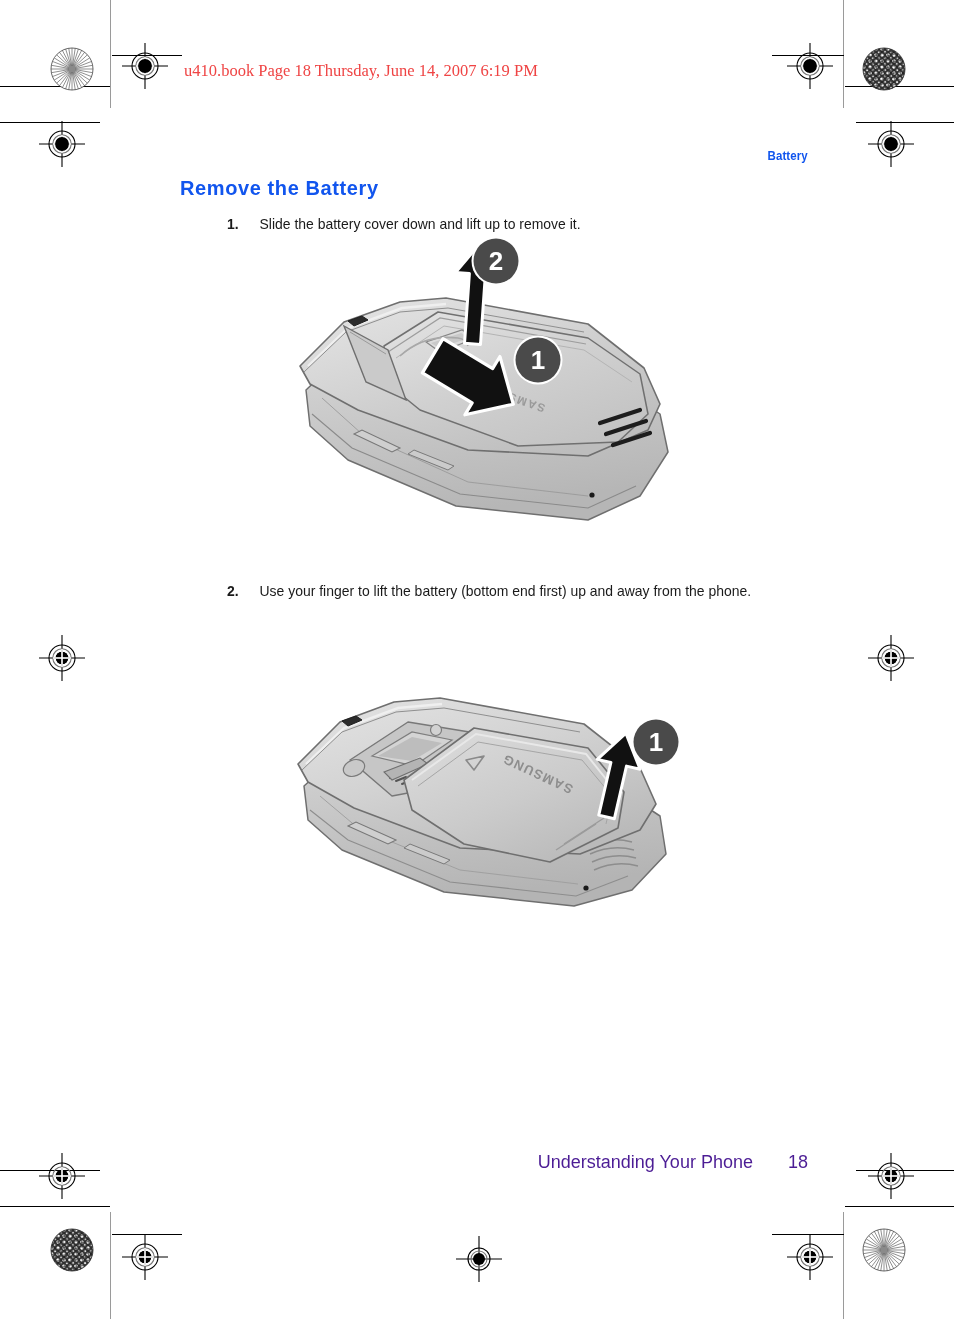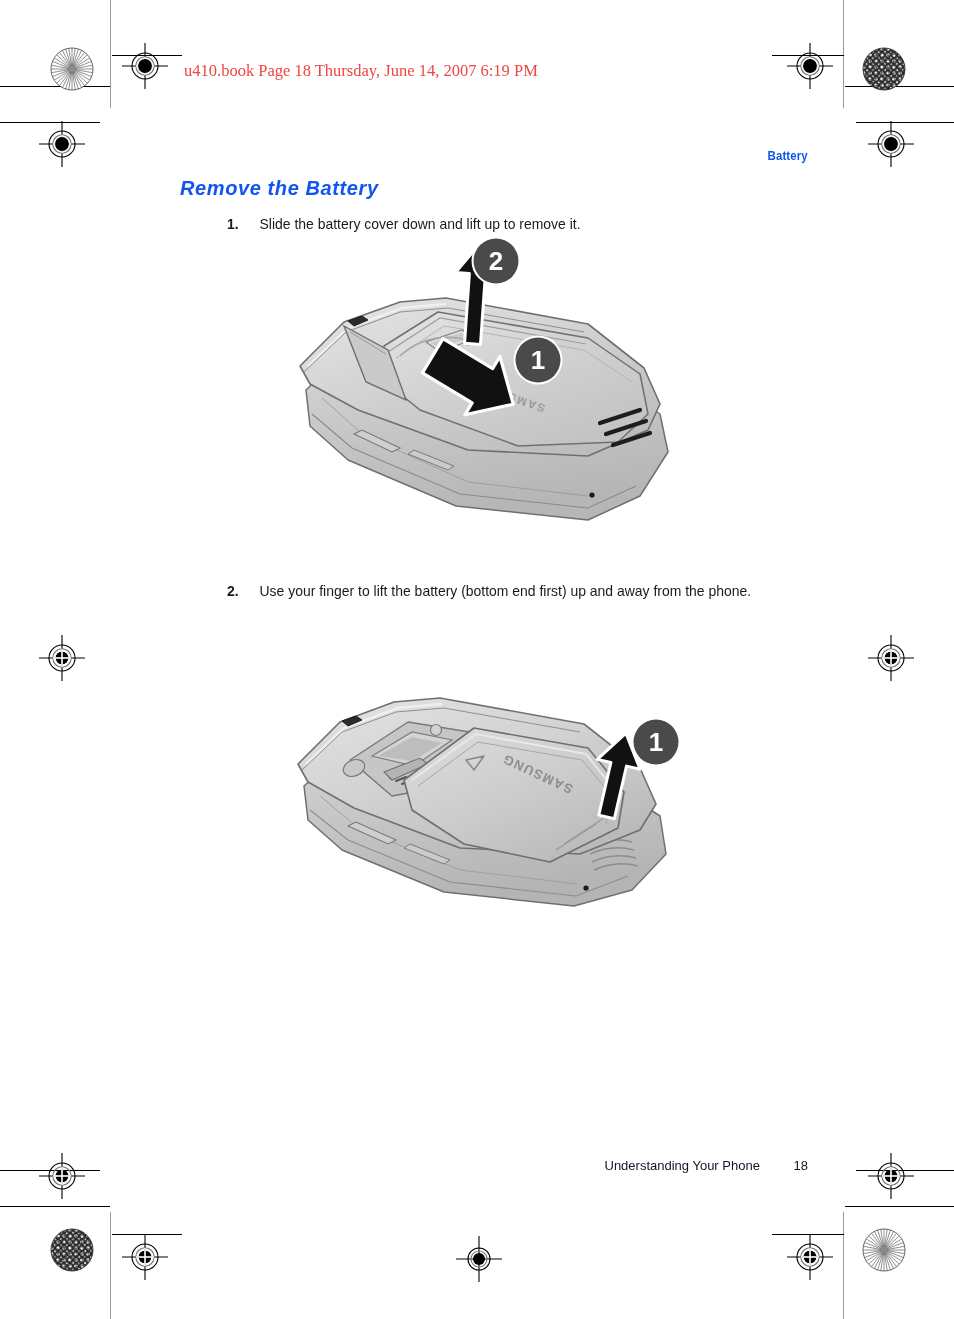--- a/index.html
+++ b/index.html
@@ -19,31 +19,31 @@
   
   .rosette{position:absolute;width:46px;height:46px;margin-left:-23px;margin-top:-23px;}
   .rosette svg{display:block;}
 
   
   .running-header{position:absolute;right:146px;top:149px;font-size:12.5px;
       font-weight:bold;color:#1155ee;letter-spacing:.1px;
       font-family:"Liberation Sans",sans-serif;transform:scaleX(.92);transform-origin:right center;}
 
   .section-heading{position:absolute;left:180px;top:177px;font-size:20px;
-      font-weight:bold;font-style:italic;color:#1155ee;letter-spacing:.6px;}
+      font-weight:bold;color:#1155ee;letter-spacing:.6px;}
 
   .step{position:absolute;left:227px;width:570px;font-size:15px;line-height:21px;
       color:#1a1a1a;transform:scaleX(.93);transform-origin:left top;}
   .step .num{position:absolute;left:0;top:0;font-weight:bold;}
   .step .body{display:block;margin-left:35px;}
 
   #step-1{top:213px;}
   #step-2{top:580px;}
 
-  .footer{position:absolute;right:146px;bottom:146px;font-size:13px;color:#0f172a;
+  .footer{position:absolute;right:146px;bottom:146px;font-size:18px;color:#4c1d95;
       white-space:nowrap;}
   .footer .pg{display:inline-block;margin-left:30px;}
 
   
   .figure{position:absolute;}
   #figure-1{left:288px;top:238px;width:412px;height:332px;}
   #figure-2{left:288px;top:668px;width:412px;height:252px;}
   .figure svg{display:block;width:100%;height:100%;}
 </style>
 </head>

